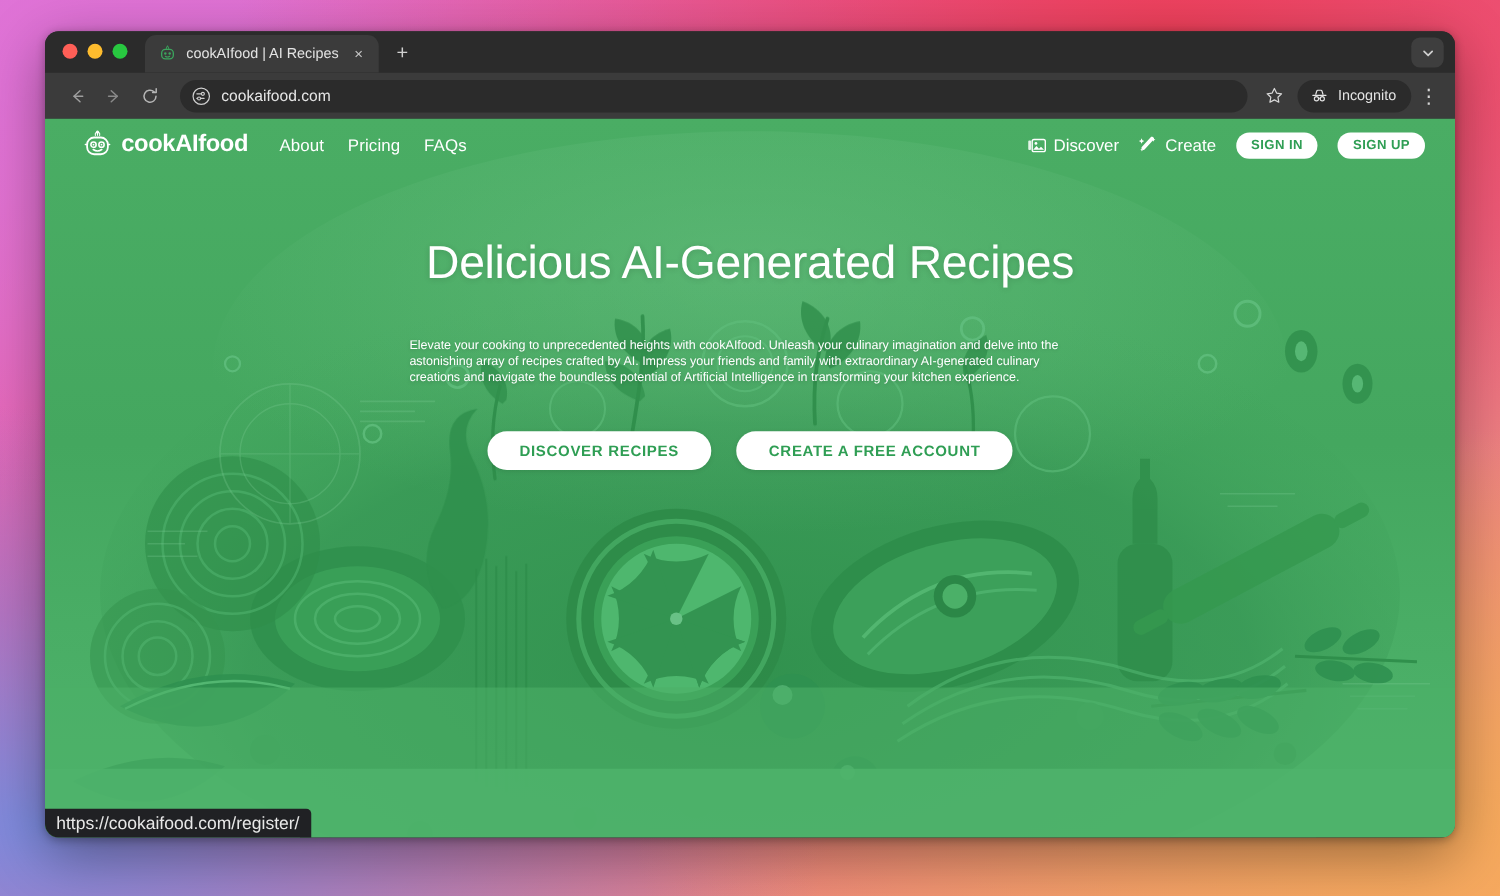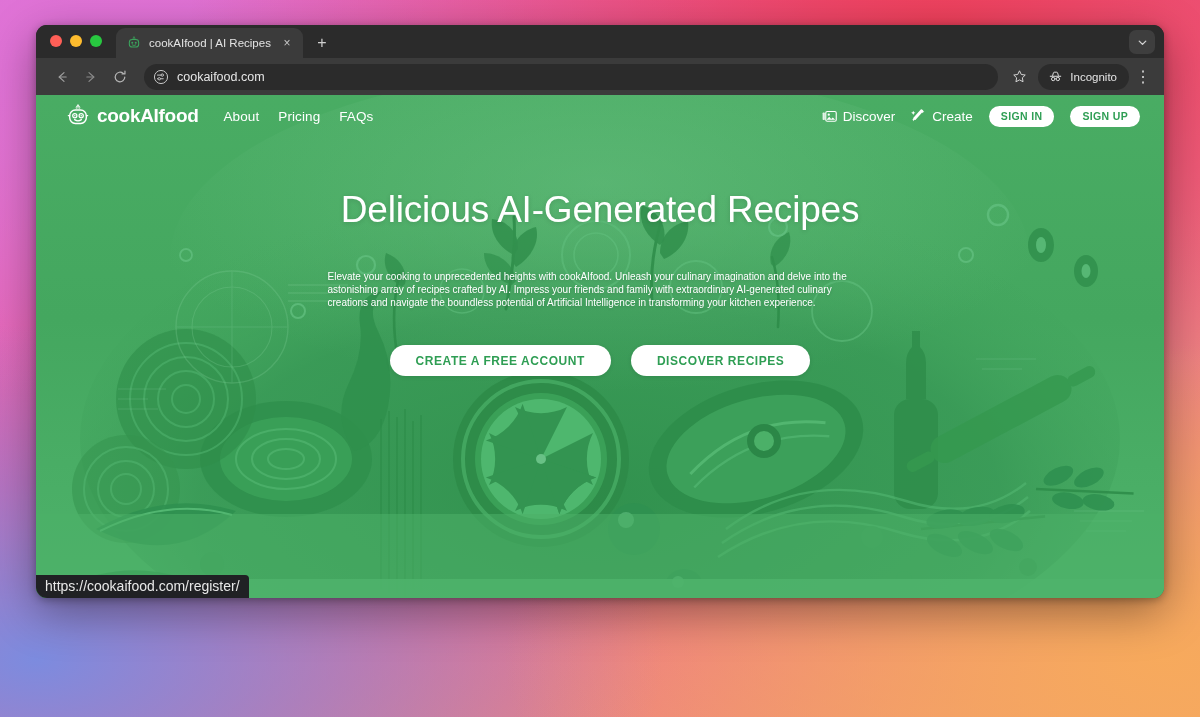--- a/index.html
+++ b/index.html
@@ -10,21 +10,21 @@
       radial-gradient(120% 95% at 78% 4%,   rgba(238,62,86,0.95) 0%, rgba(238,62,86,0.0) 52%),
       radial-gradient(100% 80% at 97% 92%,  rgba(247,170,92,0.98) 0%, rgba(247,170,92,0.0) 55%),
       radial-gradient(95% 85% at 3% 92%,    rgba(122,140,224,0.98) 0%, rgba(122,140,224,0.0) 55%),
       radial-gradient(110% 90% at 8% 6%,    rgba(223,113,214,0.95) 0%, rgba(223,113,214,0.0) 55%),
       linear-gradient(150deg, #e07bd8 0%, #e95ea6 35%, #ec6f8e 62%, #f0a36a 100%);
     position:relative;
   }
 
   
   .browser {
-    position:absolute; left:36px; top:25px; width:1128px; height:573px;
+    position:absolute; left:36px; top:25px; width:1128px; height:645px;
     background:#2b2b2b; border-radius:11px; overflow:hidden;
     box-shadow:0 14px 46px rgba(0,0,0,0.38), 0 2px 8px rgba(0,0,0,0.3);
     display:flex; flex-direction:column;
   }
 
   
   .tabstrip {
     height:33px; background:#2b2b2b; display:flex; align-items:flex-end;
     padding-left:14px; position:relative; flex:0 0 33px;
   }
@@ -485,21 +485,21 @@
 
         <span class="pill">SIGN IN</span>
         <span class="pill">SIGN UP</span>
       </div>
     </div>
 
     <div class="hero">
       <h1>Delicious AI-Generated Recipes</h1>
       <p class="hero-copy">Elevate your cooking to unprecedented heights with cookAIfood. Unleash your culinary imagination and delve into the astonishing array of recipes crafted by AI. Impress your friends and family with extraordinary AI-generated culinary creations and navigate the boundless potential of Artificial Intelligence in transforming your kitchen experience.</p>
       <div class="cta-row">
+        <span class="cta">DISCOVER RECIPES</span>
         <span class="cta">CREATE A FREE ACCOUNT</span>
-        <span class="cta">DISCOVER RECIPES</span>
       </div>
     </div>
 
     <div class="statusbar">https://cookaifood.com/register/</div>
 
   </div>
 </div>
 
 </body></html>

